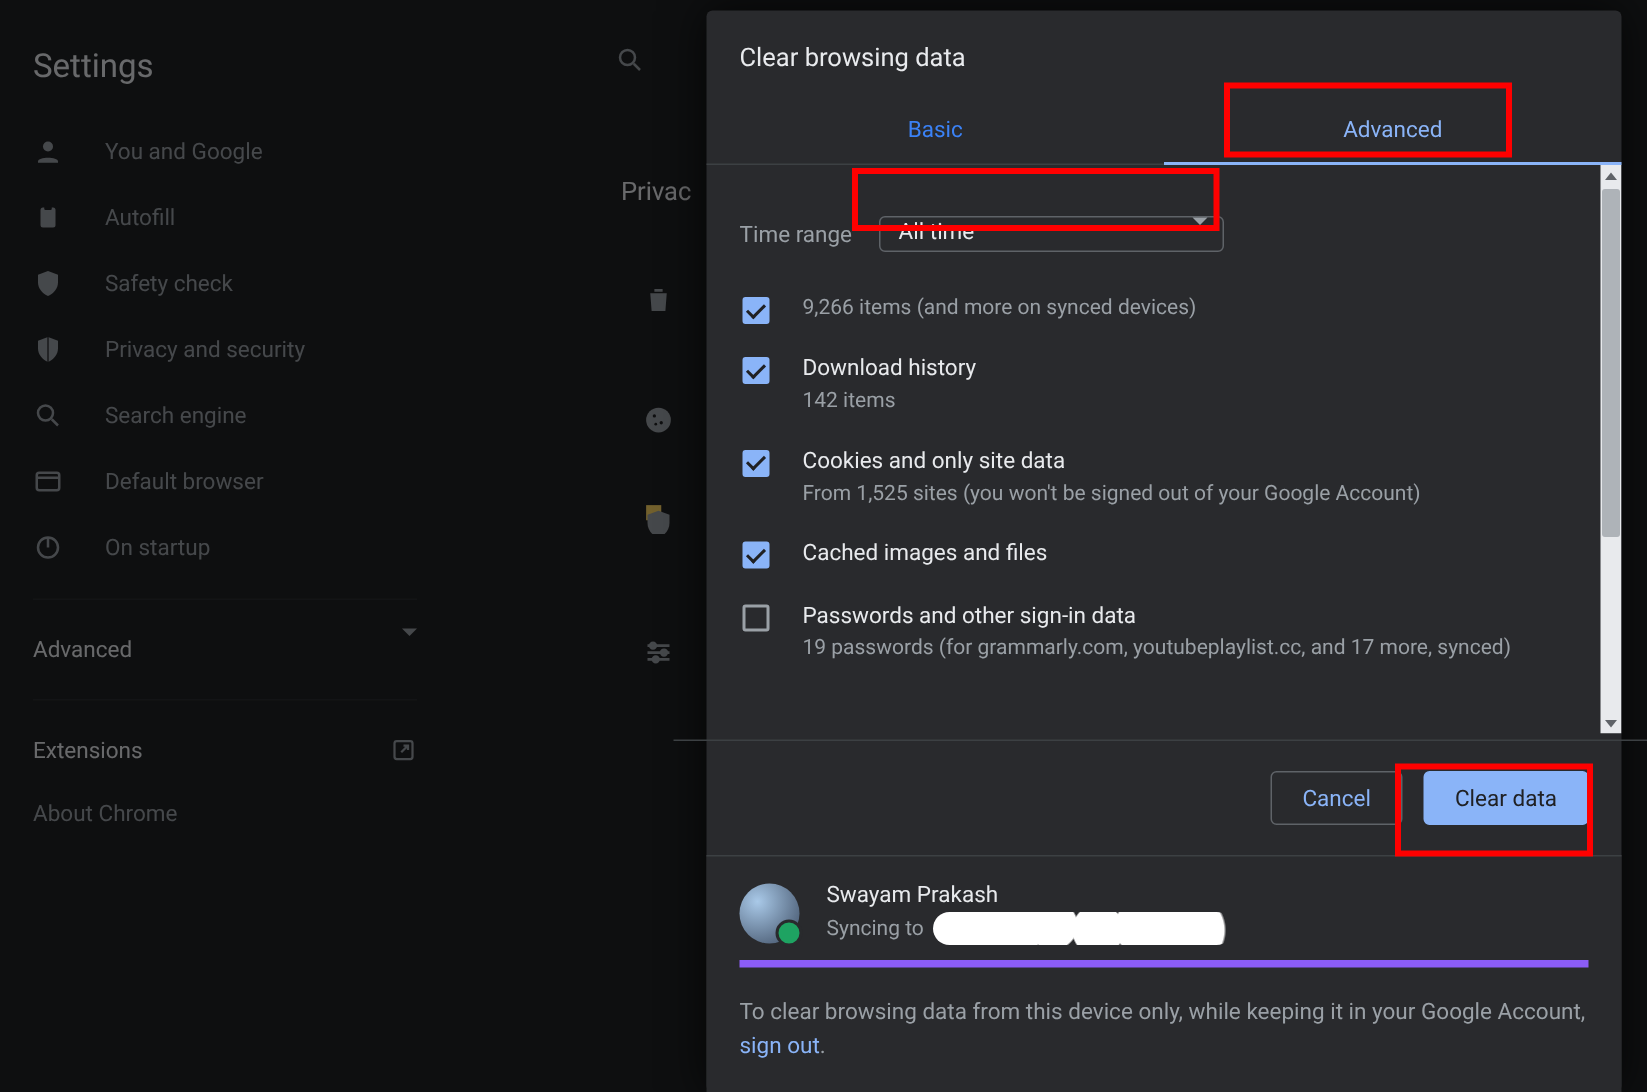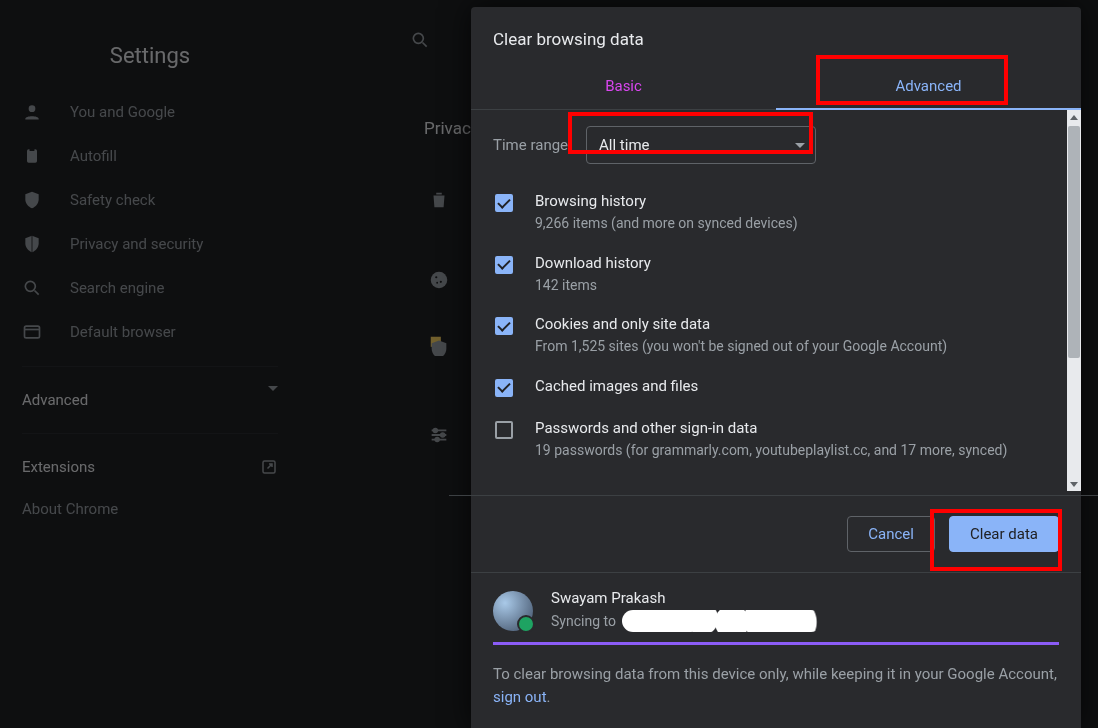--- a/index.html
+++ b/index.html
@@ -16,22 +16,21 @@
   .backdrop {
     position: absolute; inset: 0;
     background: #202124;
     filter: brightness(0.45);
   }
   
   .sidebar {
     position: absolute;
     left: 0; top: 0; bottom: 16px;
     width: 300px;
-    padding-top: 31px;
-    text-align: center;
+    padding-top: 20px;
   }
   .sidebar-title {
     font-size: 22px;
     padding: 12px 22px 22px 22px;
     color: #e8eaed;
   }
   .sidebar-item {
     display: flex;
     align-items: center;
     gap: 28px;
@@ -62,21 +61,21 @@
   }
   .topbar {
     position: absolute;
     top: 30px; left: 410px;
     display:flex; align-items:center; gap: 20px;
     color:#9aa0a6;
   }
   .search-ico { width: 20px; height:20px; }
   .bk-label {
     position: absolute;
-    top: 118px; left: 424px;
+    top: 118px; left: 414px;
     font-size: 17px; color:#e8eaed;
   }
   .bk-row {
     position: absolute;
     left: 410px;
     width: 300px;
     height: 60px;
     display:flex; align-items:center;
     padding: 0 18px;
   }
@@ -100,49 +99,50 @@
   }
   .tabs {
     display:flex;
     border-bottom: 1px solid #3c4043;
   }
   .tab {
     flex: 1;
     text-align:center;
     padding: 14px 0 14px 0;
     font-size: 15px;
-    color:#d946ef;
+    color:#3b82f6;
     cursor:pointer;
     position:relative;
   }
   .tab.active {
     color:#8ab4f8;
   }
   .tab.active::after {
     content:"";
     position:absolute; left:0; right:0; bottom:-1px;
     height:2px; background:#8ab4f8;
   }
   .content {
     position: relative;
     flex: 1;
     padding: 16px 22px 10px 22px;
     overflow: hidden;
   }
   .time-row {
     display:flex; align-items:center; gap:18px;
     margin-bottom: 18px;
+    margin-top: 18px;
   }
   .time-label { font-size: 15px; color:#9aa0a6; }
   .select {
     width: 230px;
-    height: 38px;
+    height: 24px;
     border: 1px solid #5f6368;
     border-radius: 4px;
-    display:flex; align-items:center; justify-content:space-between;
+    display:flex; align-items:flex-start; justify-content:space-between;
     padding: 0 10px 0 12px;
     font-size: 15px;
     color:#e8eaed;
     cursor:pointer;
     background: transparent;
   }
   .chev { width:0; height:0; border-left:5px solid transparent; border-right:5px solid transparent; border-top:5px solid #9aa0a6; }
 
   .check-row {
     display:flex;
@@ -202,21 +202,21 @@
 
   .footer {
     border-top: 1px solid #3c4043;
     background:#292a2d;
     padding: 16px 22px 20px 22px;
   }
   .user-row {
     display:flex; align-items:center; gap:18px;
     margin-bottom: 18px;
     padding-bottom: 10px;
-    border-bottom: 3px solid #8b5cf6;
+    border-bottom: 5px solid #8b5cf6;
   }
   .avatar {
     width: 40px; height: 40px; border-radius:50%;
     background: radial-gradient(circle at 30% 30%, #a9c9e8, #3b4a60);
     position:relative;
   }
   .avatar::after {
     content:""; position:absolute; right:-2px; bottom:-2px;
     width:14px; height:14px; border-radius:50%;
     background:#1ea362; border:2px solid #292a2d;
@@ -335,20 +335,29 @@
     <div class="sidebar-item">
       <span class="s-ico">
         <svg viewBox="0 0 24 24" width="20" height="20" fill="none" stroke="#9aa0a6" stroke-width="2">
             <rect x="3" y="5" width="18" height="14" rx="2"></rect>
             <path d="M3 9h18"></path>
           </svg>
       </span>
       <span>Default browser</span>
     </div>
 
+    <div class="sidebar-item">
+      <span class="s-ico">
+        <svg viewBox="0 0 24 24" width="20" height="20" fill="none" stroke="#9aa0a6" stroke-width="2">
+            <circle cx="12" cy="12" r="8"></circle>
+            <path d="M12 4v8"></path>
+          </svg>
+      </span>
+      <span>On startup</span>
+    </div>
 
     <div class="sidebar-divider"></div>
 
     <div class="sidebar-adv">
       <span>Advanced</span>
       <span><span class="chev"></span></span>
     </div>
 
     <div class="sidebar-divider"></div>
 
@@ -429,21 +438,20 @@
       <div class="time-label">Time range</div>
       <div class="select">
         <span>All time</span>
         <span class="chev"></span>
       </div>
     </div>
 
     <div class="check-row">
       <div class="cb checked"></div>
       <div class="ck-text">
-        <div class="ck-title">Browsing history</div>
         <div class="ck-sub">9,266 items (and more on synced devices)</div>
       </div>
     </div>
 
     <div class="check-row">
       <div class="cb checked"></div>
       <div class="ck-text">
         <div class="ck-title">Download history</div>
         <div class="ck-sub">142 items</div>
       </div>

